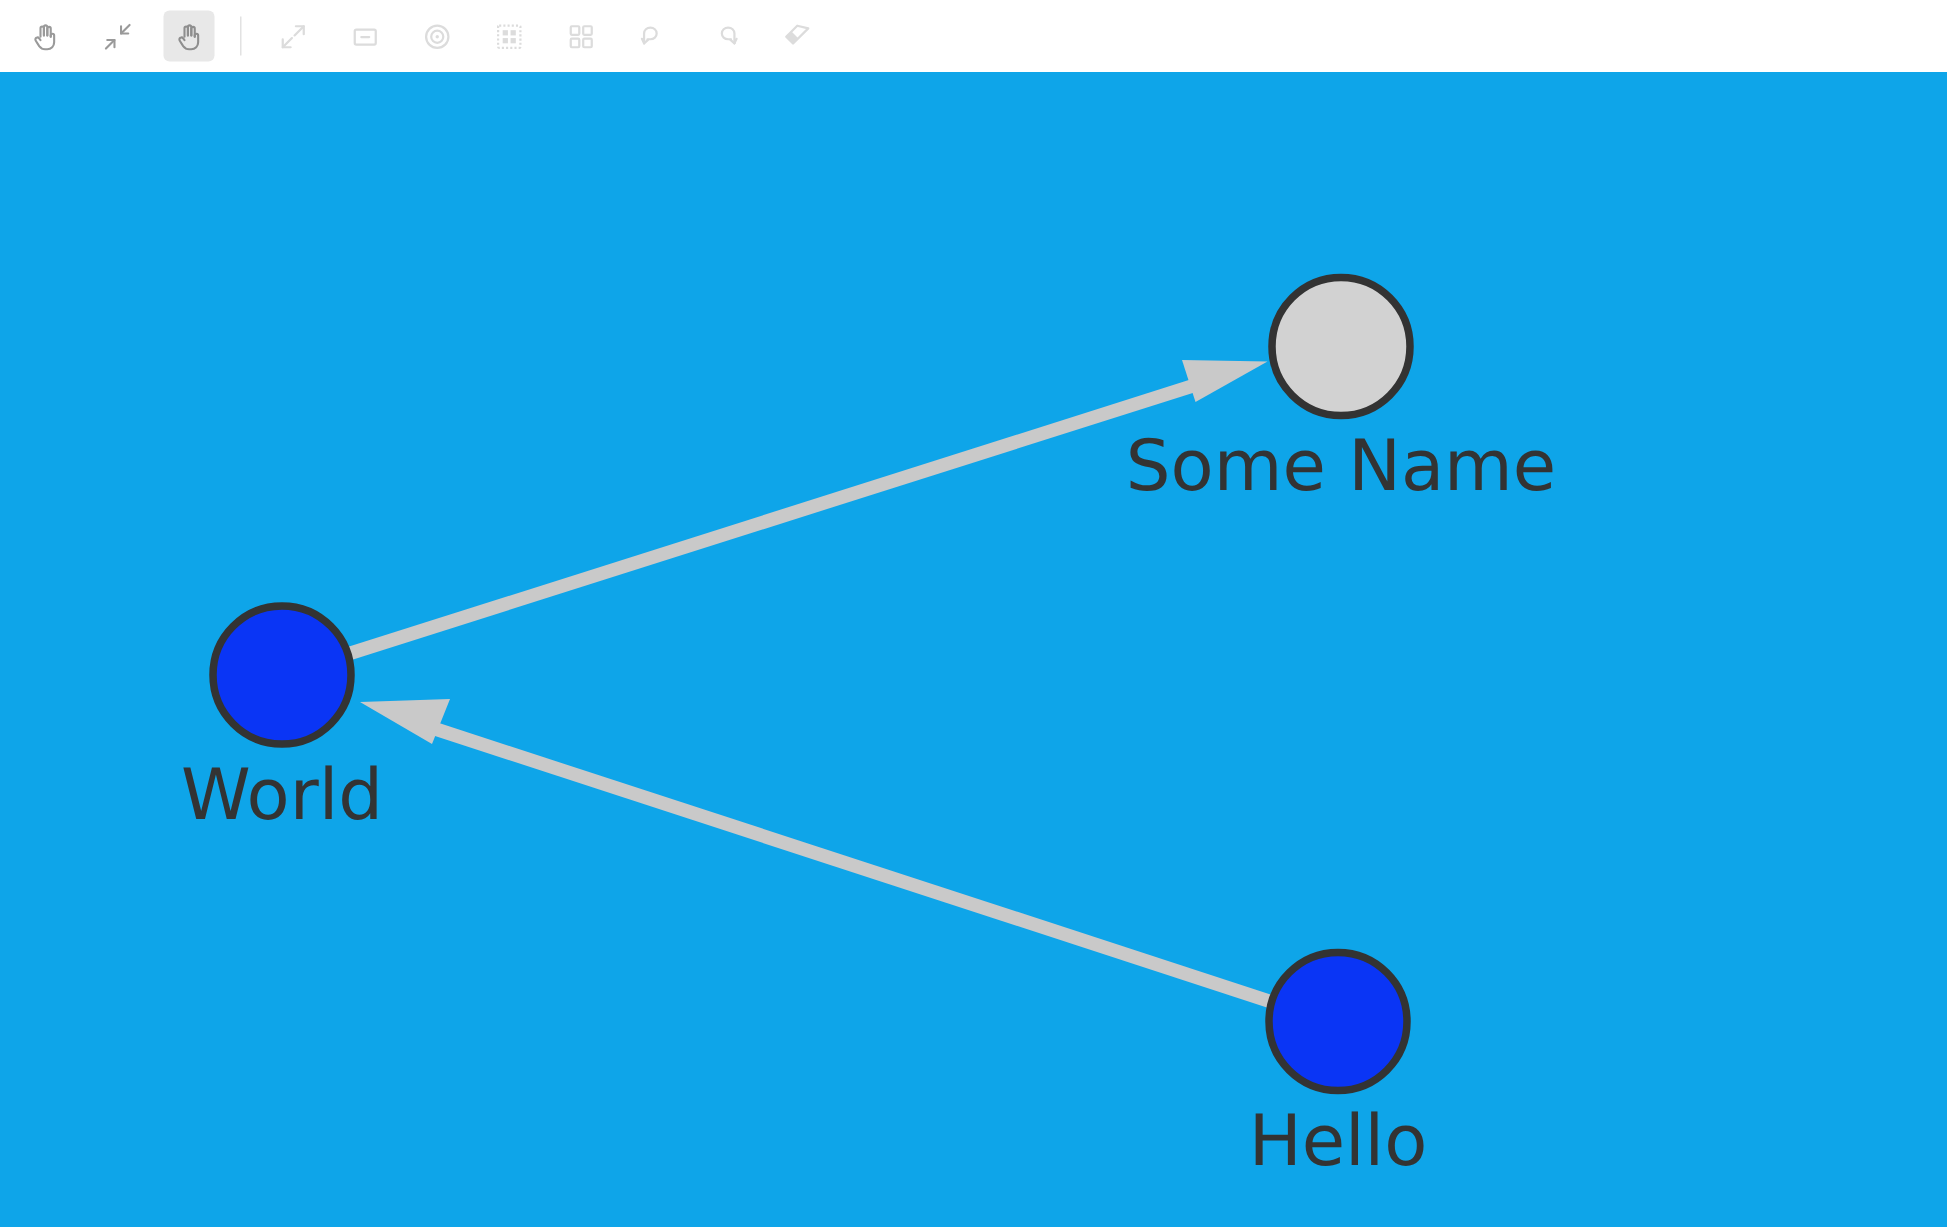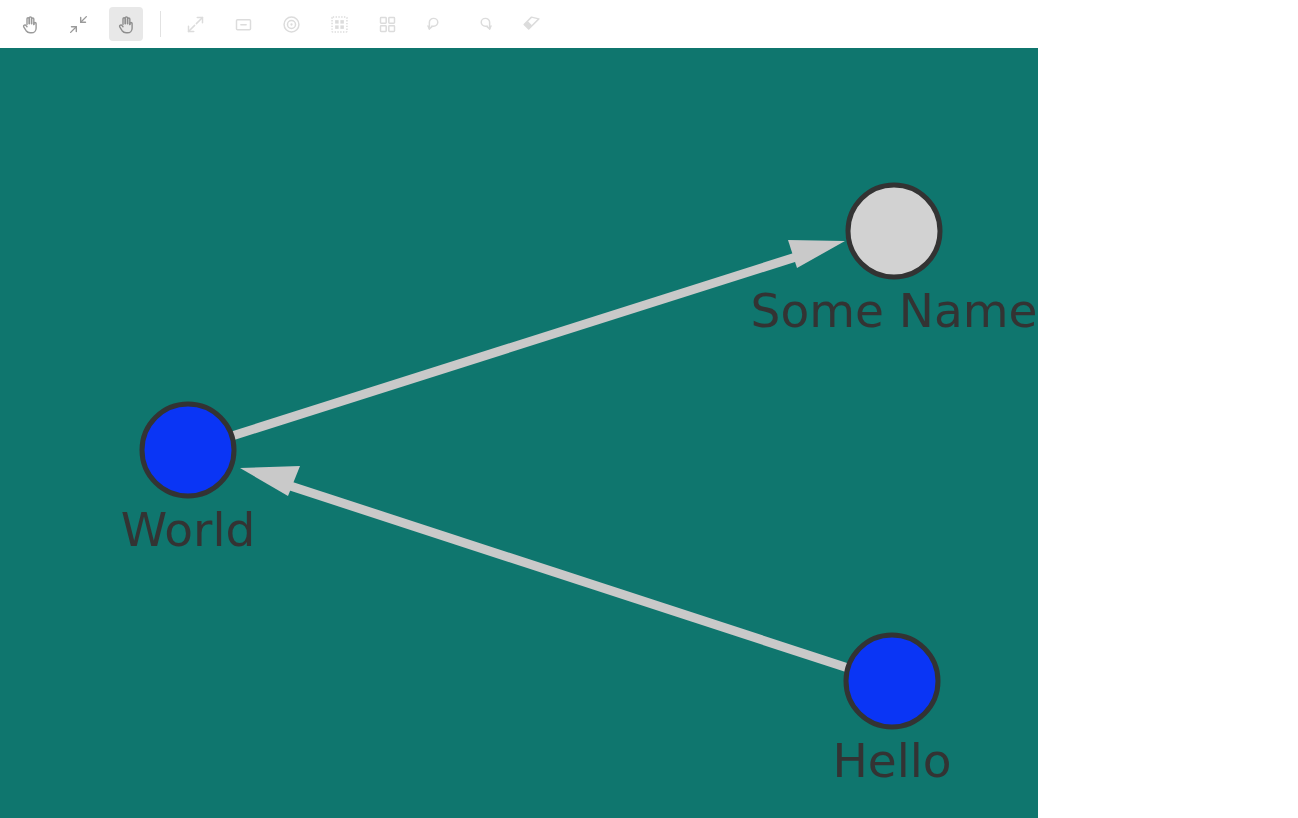--- a/index.html
+++ b/index.html
@@ -51,23 +51,23 @@
     height: 26px;
     background: #e2e2e2;
     margin: 0 10px;
     flex: none;
   }
 
   
   #canvas {
     position: absolute;
     top: 48px; left: 0;
-    width: 1038px;
+    width: 1298px;
     height: 770px;
-    background: #0f766e;
+    background: #0ea5e9;
     overflow: hidden;
   }
   #graph-svg {
     position: absolute;
     top: 0; left: 0;
     width: 1298px;
     height: 770px;
   }
   .node-circle {
     stroke: #333333;

